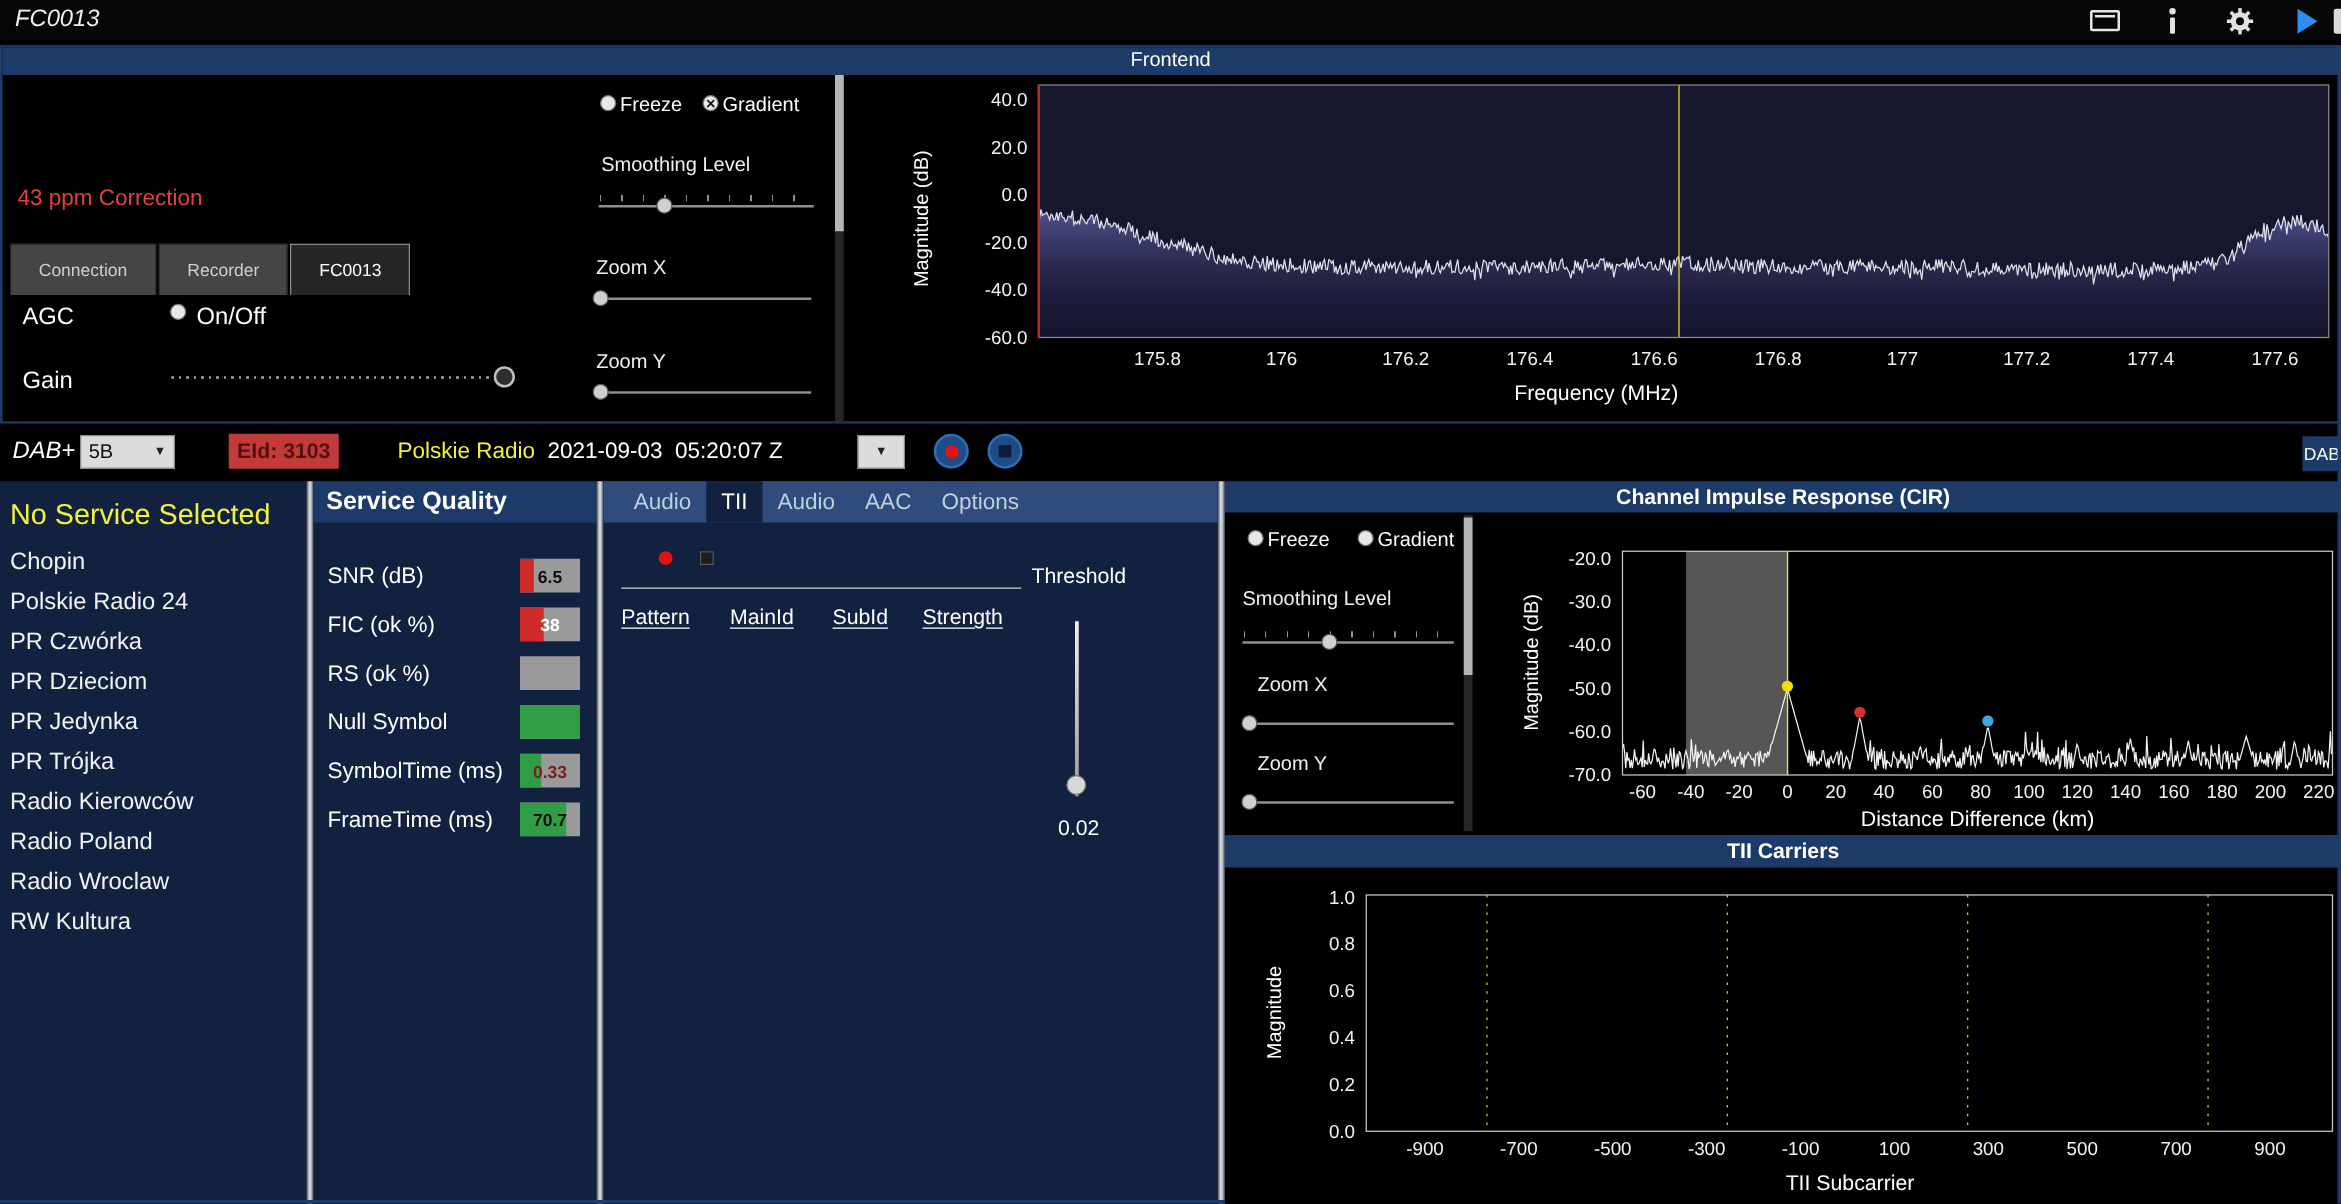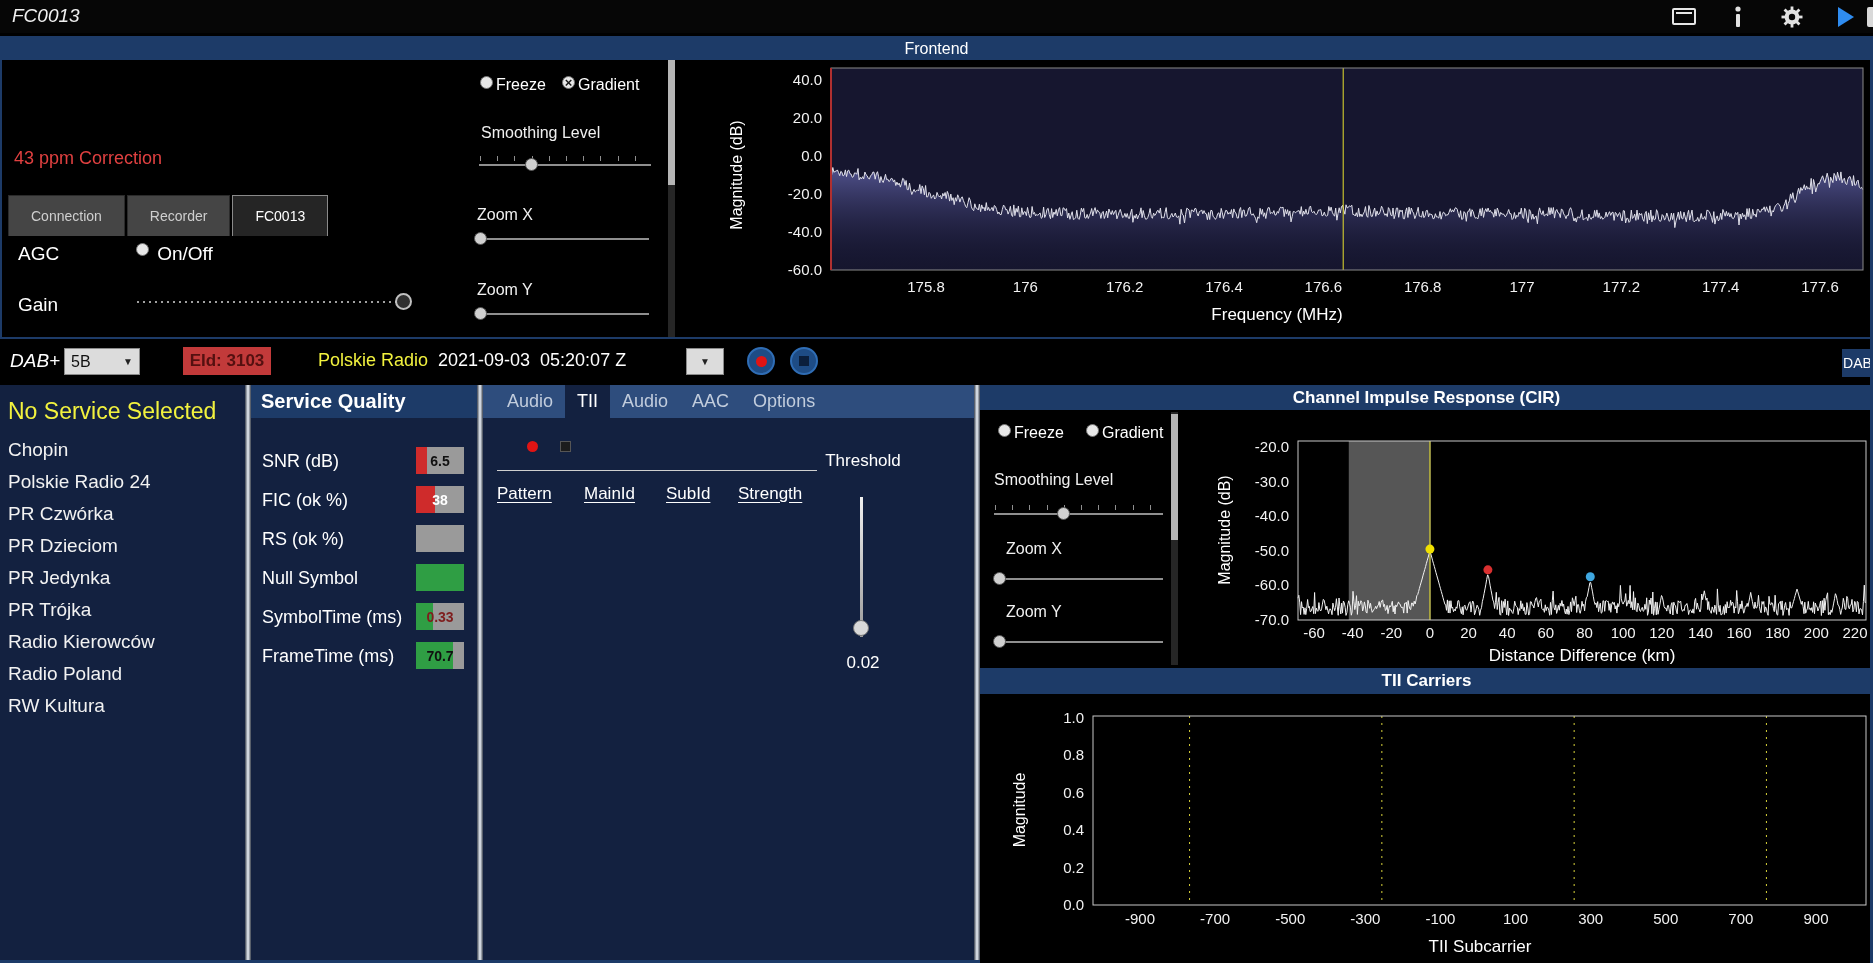--- a/index.html
+++ b/index.html
@@ -306,20 +306,21 @@
       <div class="services-header">No Service Selected</div>
       <ul class="services-list" id="services-list">
           <li>Chopin</li>
           <li>Polskie Radio 24</li>
           <li>PR Czwórka</li>
           <li>PR Dzieciom</li>
           <li>PR Jedynka</li>
           <li>PR Trójka</li>
           <li>Radio Kierowców</li>
           <li>Radio Poland</li>
+          <li>Radio Wroclaw</li>
           <li>RW Kultura</li>
         </ul>
     </div>
 
     <div class="splitter" id="split1"></div>
 
     <div class="quality-panel">
       <div class="q-header">Service Quality</div>
       <div class="q-rows" id="quality-rows">
           <div class="q-row">

